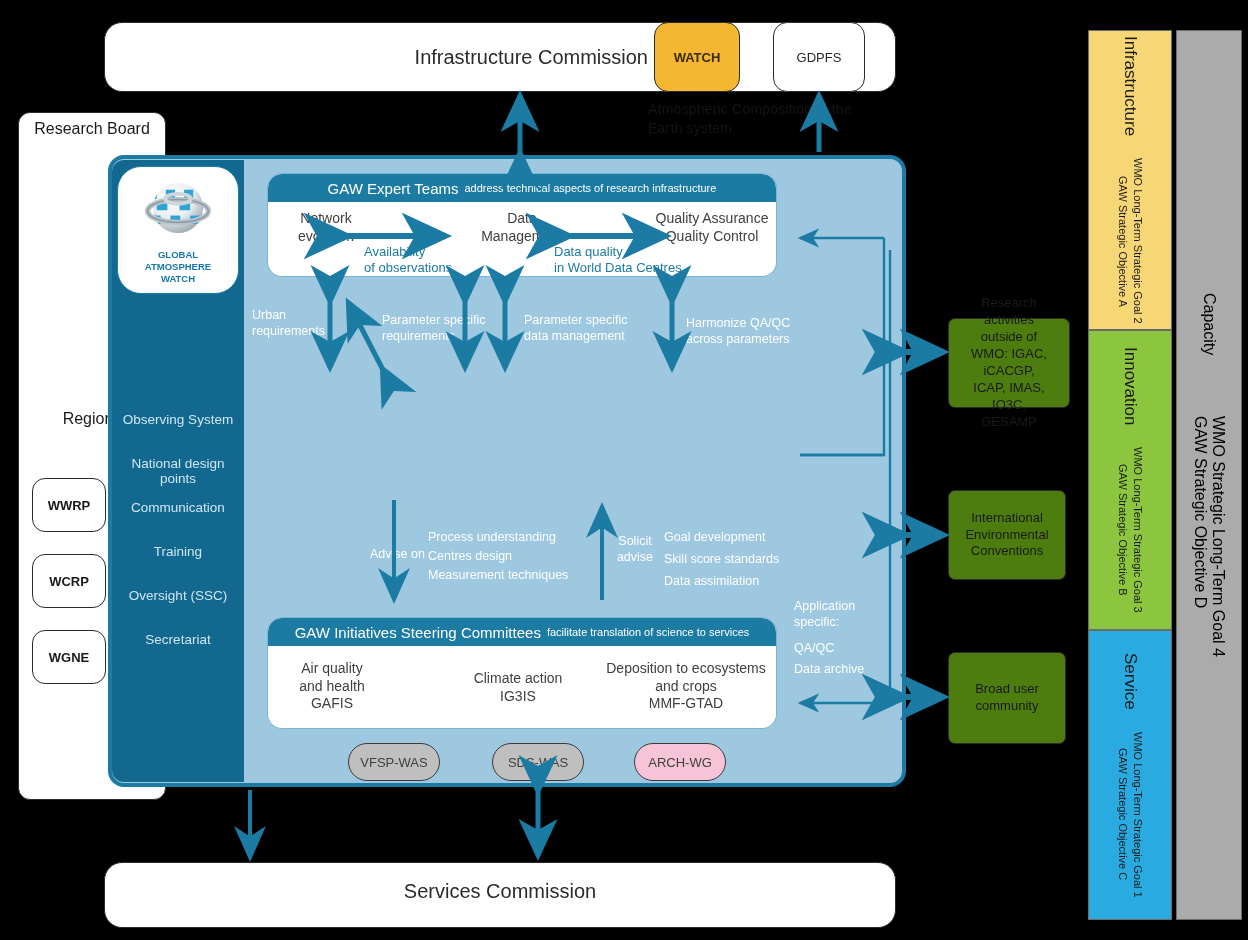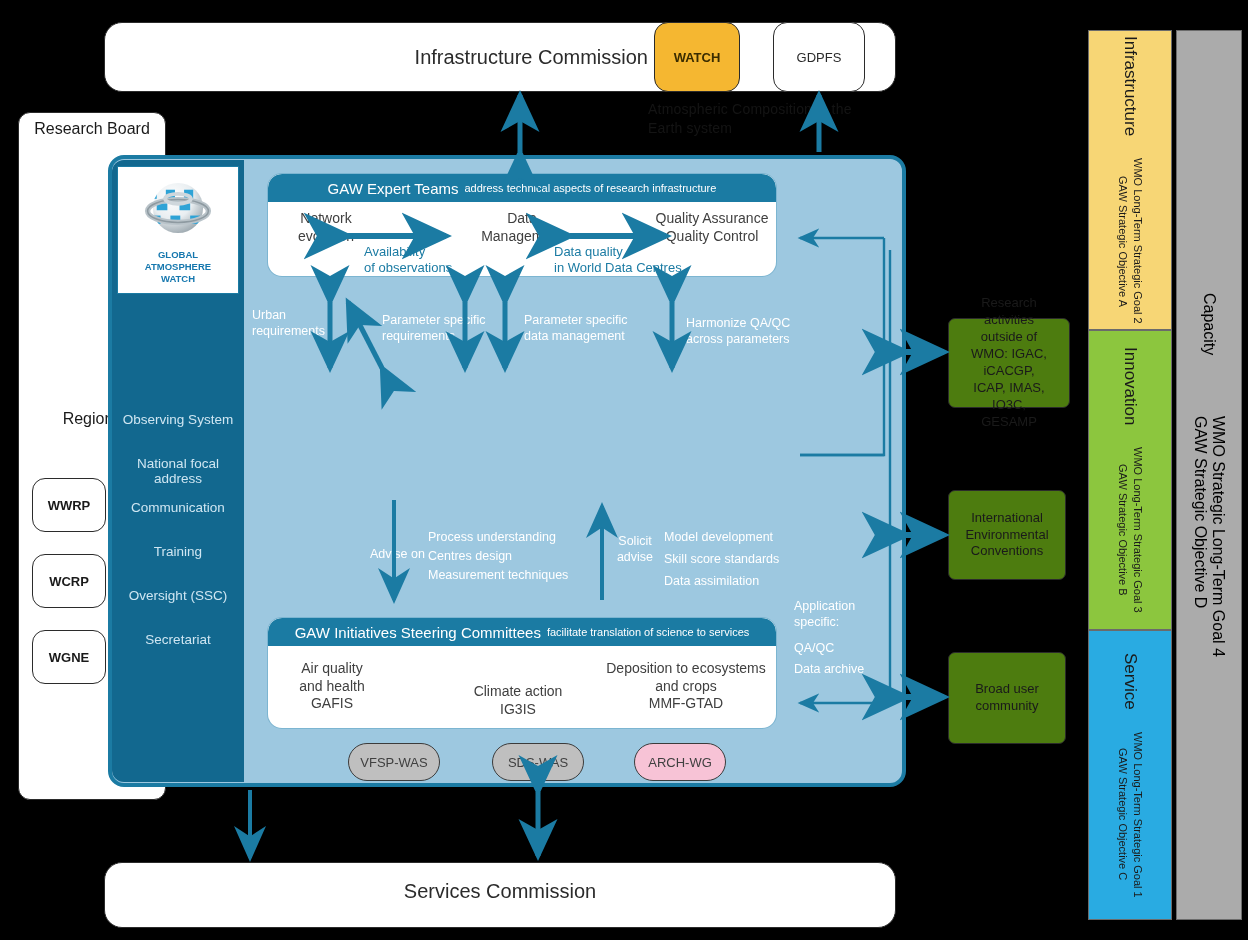--- a/index.html
+++ b/index.html
@@ -49,21 +49,21 @@
 
   
   #gaw-panel{position:absolute;left:108px;top:155px;width:798px;height:632px;
         background:#9DC8E0;border:4px solid #1B7BA3;border-radius:16px;
         box-sizing:border-box;}
 
   
   #gaw-left{position:absolute;left:112px;top:160px;width:132px;height:622px;
         background:#12688F;border-radius:12px 0 0 12px;}
   #gaw-logo-card{position:absolute;left:117px;top:166px;width:122px;height:128px;
-        background:#fff;border-radius:0;border:1px solid #1B7BA3;
+        background:#fff;border-radius:24px;border:1px solid #1B7BA3;
         box-sizing:border-box;display:flex;flex-direction:column;
         align-items:center;justify-content:flex-start;padding-top:6px;}
   #gaw-logo-card .ltext{font-size:9.5px;font-weight:bold;color:#1577AE;
         line-height:1.15;text-align:center;margin-top:1px;}
   .gaw-menu{position:absolute;left:112px;width:132px;text-align:center;
         color:#CFE6F2;font-size:13.5px;}
 
   
   .sec{position:absolute;background:#fff;border-radius:14px;
         box-sizing:border-box;overflow:hidden;
@@ -176,21 +176,21 @@
       <ellipse cx="50" cy="50" rx="40" ry="15" fill="none" stroke="#B9C3C9" stroke-width="7"></ellipse>
       <ellipse cx="50" cy="50" rx="40" ry="15" fill="none" stroke="#8e9aa1" stroke-width="2"></ellipse>
       <ellipse cx="50" cy="34" rx="17" ry="6.5" fill="none" stroke="#cfd7dc" stroke-width="5"></ellipse>
     </svg>
     <div class="ltext">GLOBAL</div>
     <div class="ltext">ATMOSPHERE</div>
     <div class="ltext">WATCH</div>
   </div>
 
   <div class="gaw-menu" style="top:412px">Observing System</div>
-  <div class="gaw-menu" style="top:456px">National focal address</div>
+  <div class="gaw-menu" style="top:456px">National design points</div>
   <div class="gaw-menu" style="top:500px">Communication</div>
   <div class="gaw-menu" style="top:544px">Training</div>
   <div class="gaw-menu" style="top:588px">Oversight (SSC)</div>
   <div class="gaw-menu" style="top:632px">Secretariat</div>
 
   <div class="sec" id="sec-expert">
     <div class="sec-hd">
       <span class="big">GAW Expert Teams</span>
       <span class="small">address technical aspects of research infrastructure</span>
     </div>
@@ -219,39 +219,39 @@
 across parameters</div>
 
 
   <div class="wlabel" style="left:370px;top:546px;width:72px">Advise on</div>
   <div class="wlabel" style="left:428px;top:529px;width:160px">Process understanding</div>
   <div class="wlabel" style="left:428px;top:548px;width:160px">Centres design</div>
   <div class="wlabel" style="left:428px;top:567px;width:180px">Measurement techniques</div>
 
   <div class="wlabel" style="left:608px;top:533px;width:54px;white-space:pre-line;text-align:center">Solicit
 advise</div>
-  <div class="wlabel" style="left:664px;top:529px;width:170px">Model development</div>
+  <div class="wlabel" style="left:664px;top:529px;width:170px">Goal development</div>
   <div class="wlabel" style="left:664px;top:551px;width:170px">Skill score standards</div>
   <div class="wlabel" style="left:664px;top:573px;width:170px">Data assimilation</div>
 
   <div class="wlabel" style="left:794px;top:598px;width:96px;white-space:pre-line">Application
 specific:</div>
   <div class="wlabel" style="left:794px;top:640px;width:100px">QA/QC</div>
   <div class="wlabel" style="left:794px;top:661px;width:100px">Data archive</div>
 
   <div class="sec" id="sec-init">
     <div class="sec-hd">
       <span class="big">GAW Initiatives Steering Committees</span>
       <span class="small">facilitate translation of science to services</span>
     </div>
     <div class="sec-body">
       <div class="col" style="left:4px;top:14px;width:120px;white-space:pre-line">Air quality
 and health
 GAFIS</div>
-      <div class="col" style="left:170px;top:37px;width:160px;white-space:pre-line">Climate action
+      <div class="col" style="left:170px;top:24px;width:160px;white-space:pre-line">Climate action
 IG3IS</div>
       <div class="col" style="left:330px;top:14px;width:176px;white-space:pre-line">Deposition to ecosystems
 and crops
 MMF-GTAD</div>
     </div>
   </div>
 
   <div class="chip grey" style="left:348px;top:743px;width:92px">VFSP-WAS</div>
   <div class="chip grey" style="left:492px;top:743px;width:92px">SDS-WAS</div>
   <div class="chip pink" style="left:634px;top:743px;width:92px">ARCH-WG</div>

